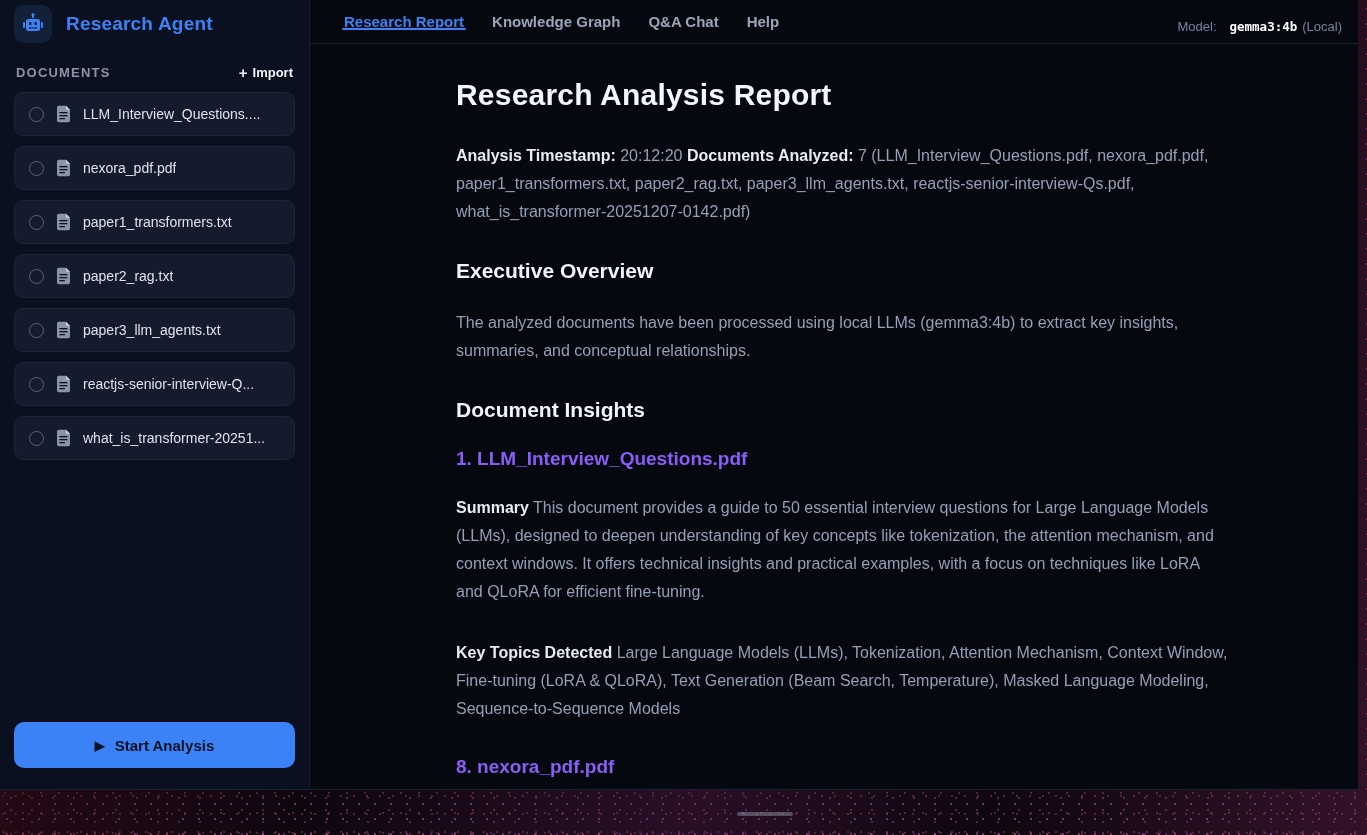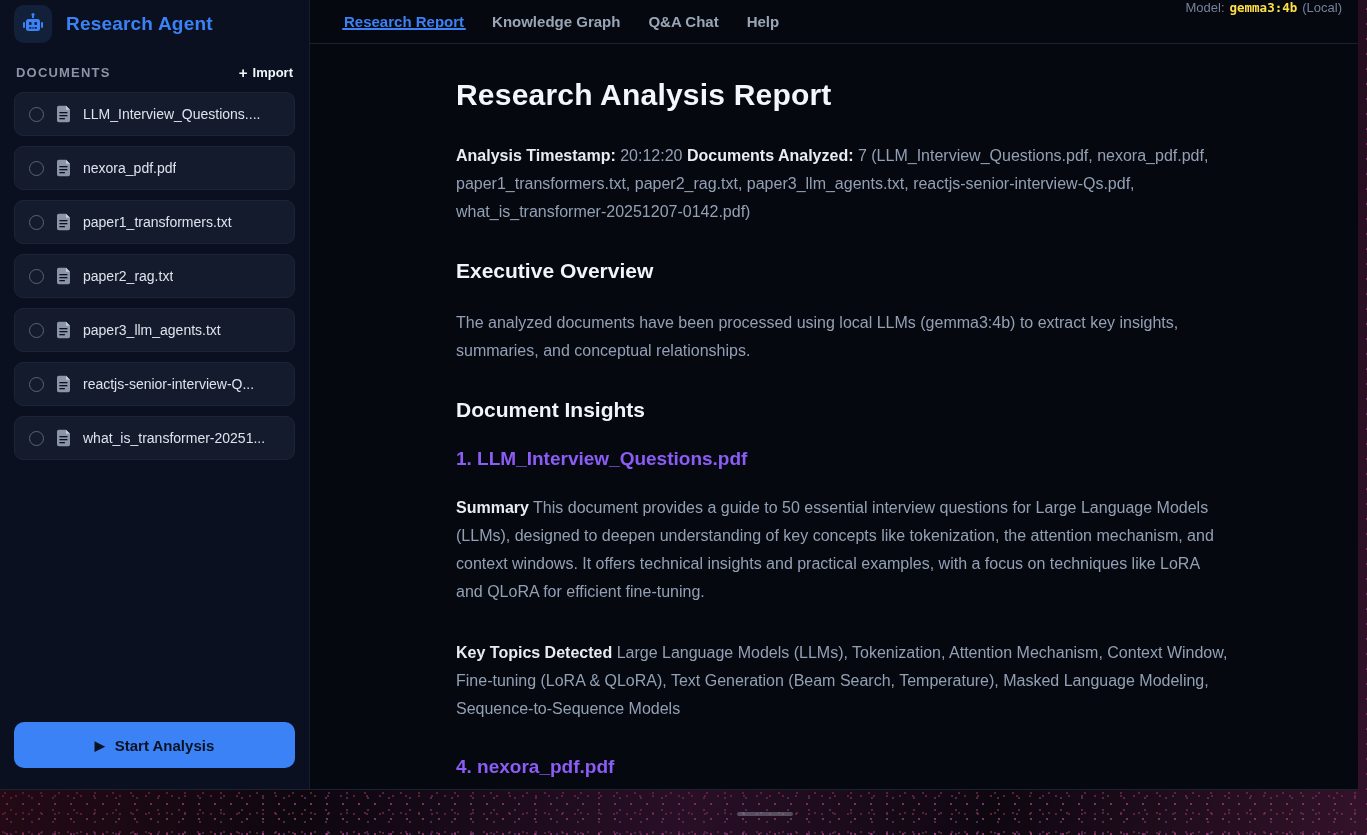--- a/index.html
+++ b/index.html
@@ -87,23 +87,23 @@
     position:relative; border:none; background:none;
     font-family:"Liberation Sans", sans-serif;
   }
   .tab.active { color:#3b82f6; }
   .tab.active::after {
     content:""; position:absolute; left:0; right:0; bottom:13px; height:2.5px;
     background:#3b82f6; border-radius:2px;
   }
   .model-info {
     position:absolute; right:16px; top:0; height:34px; display:flex;
-    align-items:flex-start; gap:5px; color:#76819a; font-size:13px;
-  }
-  .model-name { font-family:"DejaVu Sans Mono", monospace; font-weight:700; color:#fde047; font-size:12.5px; }
+    align-items:flex-end; gap:5px; color:#76819a; font-size:13px;
+  }
+  .model-name { font-family:"DejaVu Sans Mono", monospace; font-weight:700; color:#ffffff; font-size:12.5px;margin-left:8px; }
   .content {
     flex:1; overflow:hidden; padding:34px 40px 0 146px;
   }
   .report { max-width:772px; }
   .report h1 { color:#f3f6fa; font-size:30px; font-weight:700; margin:0 0 30px 0; letter-spacing:.2px; }
   .report h2 { color:#f1f4f9; font-size:21px; font-weight:700; margin:10px 0 26px 0; }
   .report h3 { color:#8b5cf6; font-size:19px; font-weight:700; margin:8px 0 24px 0; }
   .report p  { color:#93a0b4; font-size:16px; line-height:28px; margin:0 0 33px 0; }
   .report .strong { color:#e9edf3; font-weight:700; }
 </style>
@@ -261,18 +261,18 @@
     <div class="content">
       <div class="report" id="report">
           <h1><span>Research Analysis Report</span></h1>
           <p><span class="strong">Analysis Timestamp:</span><span> 20:12:20 </span><span class="strong">Documents Analyzed:</span><span> 7 (LLM_Interview_Questions.pdf, nexora_pdf.pdf, paper1_transformers.txt, paper2_rag.txt, paper3_llm_agents.txt, reactjs-senior-interview-Qs.pdf, what_is_transformer-20251207-0142.pdf)</span></p>
           <h2><span>Executive Overview</span></h2>
           <p><span>The analyzed documents have been processed using local LLMs (gemma3:4b) to extract key insights, summaries, and conceptual relationships.</span></p>
           <h2><span>Document Insights</span></h2>
           <h3><span>1. LLM_Interview_Questions.pdf</span></h3>
           <p><span class="strong">Summary</span><span> This document provides a guide to 50 essential interview questions for Large Language Models (LLMs), designed to deepen understanding of key concepts like tokenization, the attention mechanism, and context windows. It offers technical insights and practical examples, with a focus on techniques like LoRA and QLoRA for efficient fine-tuning.</span></p>
           <p><span class="strong">Key Topics Detected</span><span> Large Language Models (LLMs), Tokenization, Attention Mechanism, Context Window, Fine-tuning (LoRA &amp; QLoRA), Text Generation (Beam Search, Temperature), Masked Language Modeling, Sequence-to-Sequence Models</span></p>
-          <h3><span>4. nexora_pdf.pdf</span></h3>
+          <h3><span>8. nexora_pdf.pdf</span></h3>
         </div>
     </div>
   </div>
 
 </div>
 
 </body></html>

